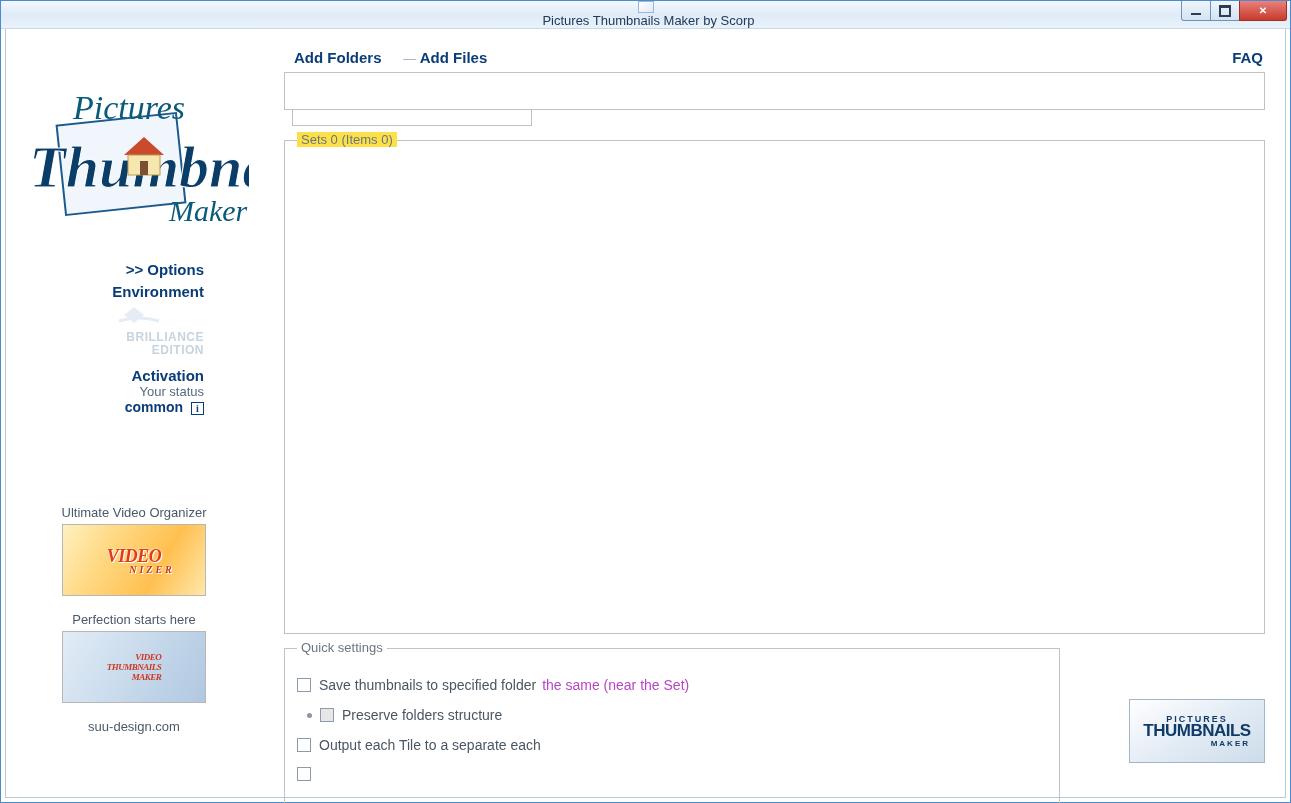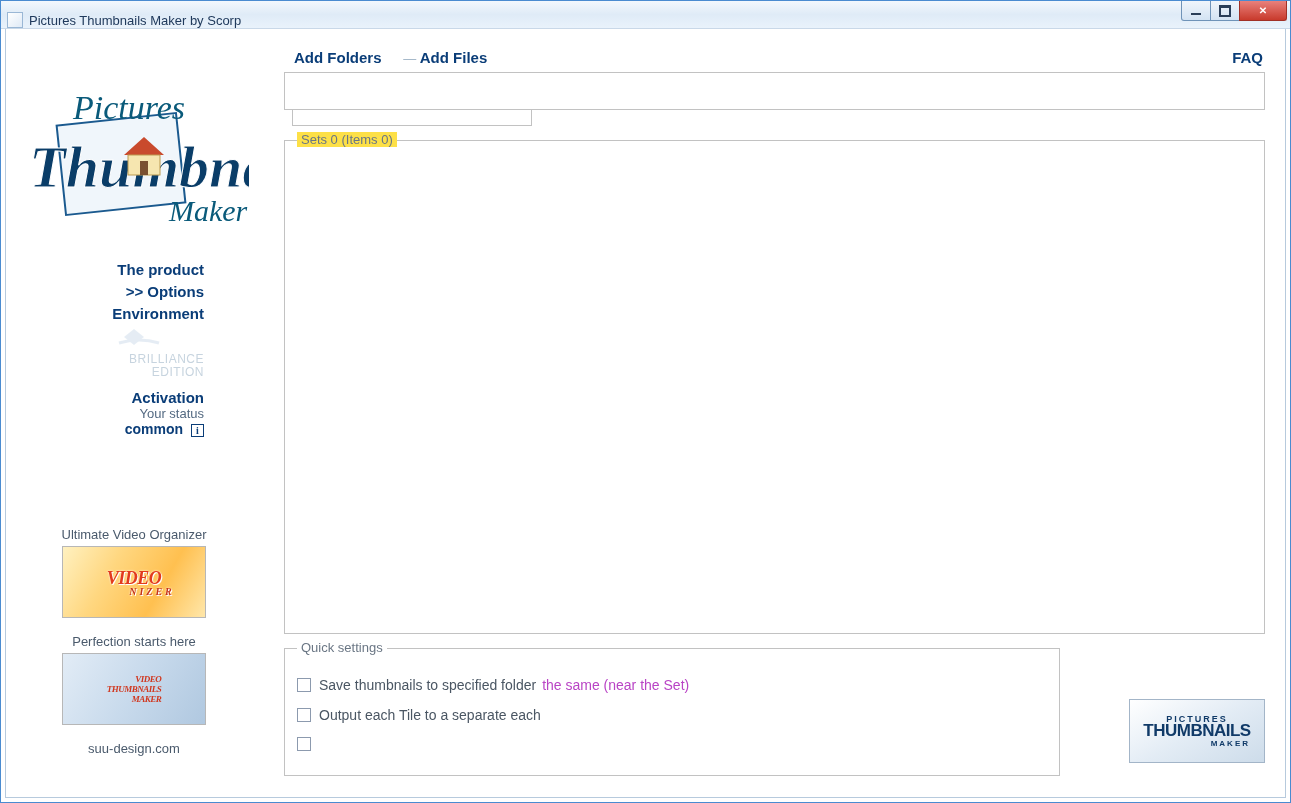--- a/index.html
+++ b/index.html
@@ -8,22 +8,23 @@
     .window {
       width:1291px; height:803px;
       background:#fff;
       border:1px solid #4a8bd0;
       position:relative;
     }
     .titlebar {
       height:28px;
       background:linear-gradient(#f3f8fd,#dfebf7,#e9f2fb);
       border-bottom:1px solid #c9d8e8;
-      display:flex; align-items:flex-end;
+      display:flex; align-items:center;
       padding-left:6px;
+      flex-direction:column;
     }
     .titlebar .app-icon {
       width:16px;height:16px;margin-right:6px;
       background:#fff;border:1px solid #9ab7d5;
       background:linear-gradient(135deg,#fff,#dfeaf6);
     }
     .titlebar .title { color:#203a5c; font-size:13px; }
     .win-controls { position:absolute; right:3px; top:0; display:flex; }
     .win-btn {
       width:30px;height:20px;border:1px solid #6f93b8;border-top:none;
@@ -53,21 +54,21 @@
       position:absolute;left:8px;top:20px;width:240px;bottom:10px;
       text-align:center;
     }
     .logo {
       width:230px;height:160px;margin:30px auto 20px;
       position:relative;
     }
     .logo svg{width:100%;height:100%;}
     .nav a{display:block;color:#0a3d78;font-weight:bold;font-size:15px;line-height:22px;text-decoration:none;text-align:right;padding-right:50px;}
     .nav .options{color:#0a3d78;}
-    .brilliance{color:#c7d4df;font-weight:normal;font-size:12px;line-height:13px;text-align:right;padding-right:50px;margin:12px 0 6px;letter-spacing:0.5px;}
+    .brilliance{color:#c7d4df;font-weight:bold;font-size:12px;line-height:13px;text-align:right;padding-right:50px;margin:12px 0 6px;letter-spacing:0.5px;}
     .activation{color:#0a3d78;font-weight:bold;font-size:15px;text-align:right;padding-right:50px;margin-top:10px;}
     .status-lbl{color:#546a82;font-size:13px;text-align:right;padding-right:50px;}
     .status-val{color:#0a3d78;font-weight:bold;font-size:14px;text-align:right;padding-right:50px;}
     .status-val .info-icon{display:inline-block;width:13px;height:13px;border:1px solid #0a3d78;color:#0a3d78;font-size:10px;line-height:11px;text-align:center;margin-left:4px;font-family:serif;font-weight:bold;}
     .promo{margin-top:90px;}
     .promo .promo-title{color:#4a5a6c;font-size:13px;margin-bottom:4px;}
     .promo-img{width:144px;height:72px;margin:0 auto 16px;border:1px solid #b7b7b7;
       background:linear-gradient(120deg,#fff1c0,#ffd780,#ffc050,#ffe7aa);
       display:flex;align-items:center;justify-content:center;
     }
@@ -128,21 +129,20 @@
           <g transform="translate(85,40)">
             <polygon points="20,36 40,18 60,36" fill="#c94a2d"></polygon>
             <rect x="24" y="36" width="32" height="20" fill="#f6e6b0" stroke="#bb9a50"></rect>
             <rect x="36" y="42" width="8" height="14" fill="#7a5030"></rect>
           </g>
           <text x="150" y="142" fill="#0a5a7a" font-family="'Brush Script MT',cursive" font-size="30" font-style="italic">Maker</text>
         </svg>
       </div>
 
       <div class="nav">
-        <a href="#">The product</a>
         <a href="#" class="options">&gt;&gt; Options</a>
         <a href="#">Environment</a>
       </div>
 
       <div class="bril-icon">
         <svg width="200" height="28">
             <g opacity="0.25">
               <path d="M 100 8 l 10 8 l -10 8 l -10 -8 z" fill="#9ab7d5"></path>
               <path d="M 85 22 q 20 -6 40 0" stroke="#9ab7d5" fill="none" stroke-width="3"></path>
             </g>
@@ -200,20 +200,25 @@
 
       <div class="quick-box">
         <div class="gl">Quick settings</div>
 
         <div class="qs-row">
           <div class="qs-cb"></div>
           <span>Save thumbnails to specified folder</span>
           <span class="hl">the same (near the Set)</span>
         </div>
         <div class="qs-row">
+          <div class="qs-bullet"></div>
+          <div class="qs-cb ind"></div>
+          <span>Preserve folders structure</span>
+        </div>
+        <div class="qs-row">
           <div class="qs-cb"></div>
           <span>Output each Tile to a separate each</span>
         </div>
         <div class="qs-row">
           <div class="qs-cb"></div>
         </div>
       </div>
 
       <div class="corner-logo">
         <div class="t1">PICTURES</div>

